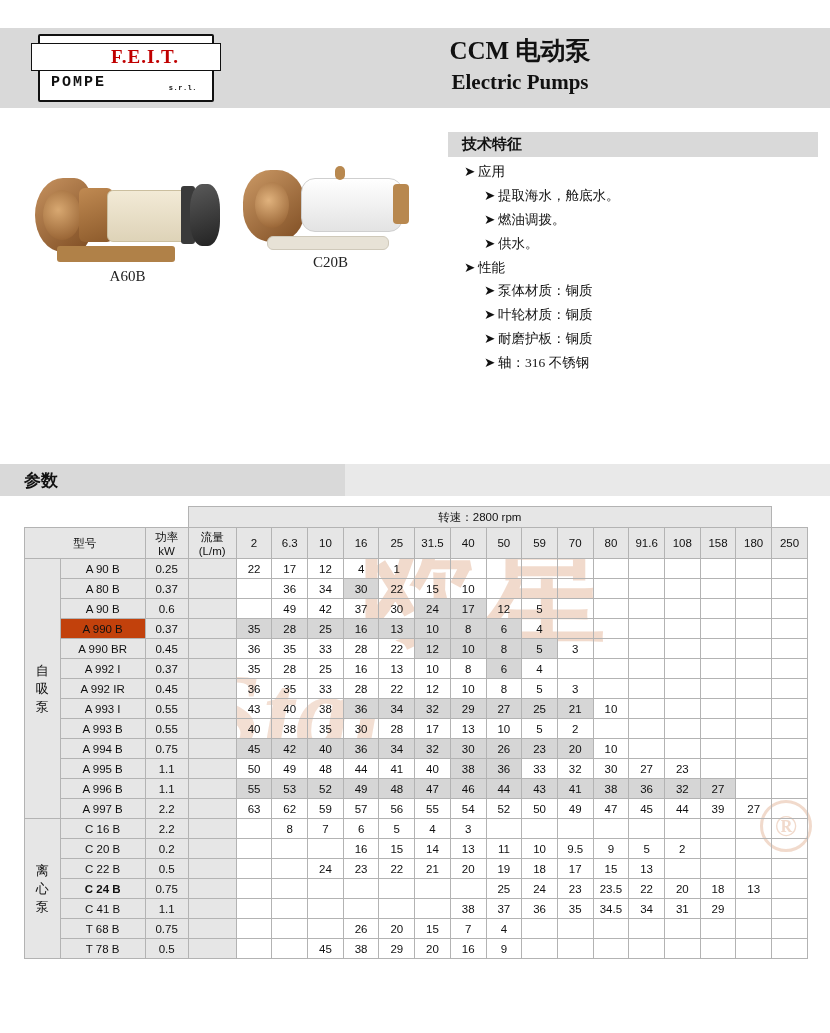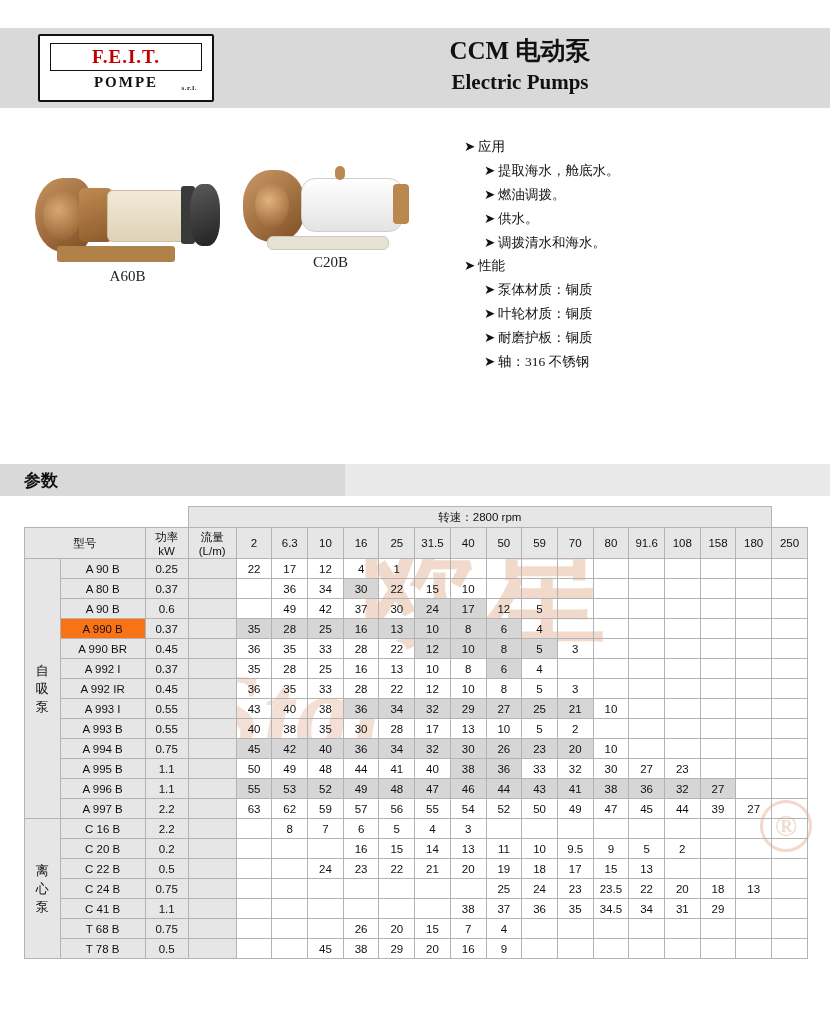--- a/index.html
+++ b/index.html
@@ -21,25 +21,26 @@
   .logo-box{
     position:absolute;left:38px;top:6px;width:172px;height:64px;
     background:#ffffff;border:2px solid #111;border-radius:2px;
     display:flex;flex-direction:column;align-items:center;justify-content:center;
   }
   .logo-top{
     width:150px;height:26px;background:#ffffff;border:1px solid #111;
     display:flex;align-items:center;justify-content:center;
     color:#c00000;font-weight:bold;font-size:19px;letter-spacing:1px;
     font-family:"Liberation Serif", serif;
+    padding-left:38px;
   }
   .logo-bottom{
-    width:150px;height:22px;display:flex;align-items:center;justify-content:center;
+    width:150px;height:22px;display:flex;align-items:center;justify-content:flex-start;
     color:#111;font-weight:bold;font-size:15px;letter-spacing:2px;
-    font-family:Liberation Serif, serif;position:relative;
+    font-family:Liberation Mono, monospace;position:relative;
   }
   .logo-srl{
     position:absolute;right:4px;bottom:1px;font-size:7px;letter-spacing:0.5px;font-weight:bold;
   }
   .title-main{
     position:absolute;left:240px;top:6px;width:560px;text-align:center;
     font-family:"Liberation Serif", serif;font-weight:bold;font-size:25px;color:#111;
   }
   .title-sub{
     position:absolute;left:240px;top:42px;width:560px;text-align:center;
@@ -157,26 +158,26 @@
       <div class="body-white" style="left:58px;top:16px;width:100px;height:52px;border-radius:14px;"></div>
       <div class="body-bronze" style="left:150px;top:22px;width:16px;height:40px;background:#b88css;background:#b8884f;border-radius:4px;"></div>
       <div class="body-bronze" style="left:92px;top:4px;width:10px;height:14px;background:#b8884f;"></div>
       <div class="body-bronze" style="left:24px;top:74px;width:120px;height:12px;background:#e7e2d6;border:1px solid #cfc9ba;"></div>
       <div class="caption" style="left:0;top:92px;width:175px;">C20B</div>
     </div>
 
   </div>
 
   <div class="tech">
+    <div class="tech-title">技术特征</div>
     <ul>
       <li class="lv1"><span class="arrow">➤</span><span>应用</span></li>
       <li class="lv2"><span class="arrow">➤</span><span>提取海水，舱底水。</span></li>
       <li class="lv2"><span class="arrow">➤</span><span>燃油调拨。</span></li>
       <li class="lv2"><span class="arrow">➤</span><span>供水。</span></li>
-      <li class="lv2"><span class="arrow">➤</span><span>调拨清水和海水。</span></li>
       <li class="lv1"><span class="arrow">➤</span><span>性能</span></li>
       <li class="lv2"><span class="arrow">➤</span><span>泵体材质：铜质</span></li>
       <li class="lv2"><span class="arrow">➤</span><span>叶轮材质：铜质</span></li>
       <li class="lv2"><span class="arrow">➤</span><span>耐磨护板：铜质</span></li>
       <li class="lv2"><span class="arrow">➤</span><span>轴：316 不锈钢</span></li>
     </ul>
   </div>
 
   <div class="params-title">
     <span>参数</span>
@@ -275,21 +276,21 @@
             <td class="dcell">5</td>
             <td class="dcell"></td>
             <td class="dcell"></td>
             <td class="dcell"></td>
             <td class="dcell"></td>
             <td class="dcell"></td>
             <td class="dcell"></td>
             <td class="dcell"></td>
           </tr>
           <tr>
-            <td class="model" style="background: #f97316;">A 990 B</td>
+            <td class="model" style="background: #c2410c;">A 990 B</td>
             <td class="kw" style="background: rgb(230, 230, 230);">0.37</td>
             <td class="lm" style="background: rgb(230, 230, 230);"></td>
             <td class="dcell shade">35</td>
             <td class="dcell shade">28</td>
             <td class="dcell shade">25</td>
             <td class="dcell shade">16</td>
             <td class="dcell shade">13</td>
             <td class="dcell shade">10</td>
             <td class="dcell shade">8</td>
             <td class="dcell shade">6</td>
@@ -549,21 +550,21 @@
             <td class="dcell">18</td>
             <td class="dcell">17</td>
             <td class="dcell">15</td>
             <td class="dcell">13</td>
             <td class="dcell"></td>
             <td class="dcell"></td>
             <td class="dcell"></td>
             <td class="dcell"></td>
           </tr>
           <tr>
-            <td class="model" style="background: rgb(230, 230, 230);">C 24 B</td>
+            <td class="model" style="background: rgb(230, 230, 230); font-weight: bold;">C 24 B</td>
             <td class="kw" style="background: rgb(230, 230, 230);">0.75</td>
             <td class="lm" style="background: rgb(230, 230, 230);"></td>
             <td class="dcell"></td>
             <td class="dcell"></td>
             <td class="dcell"></td>
             <td class="dcell"></td>
             <td class="dcell"></td>
             <td class="dcell"></td>
             <td class="dcell"></td>
             <td class="dcell">25</td>

